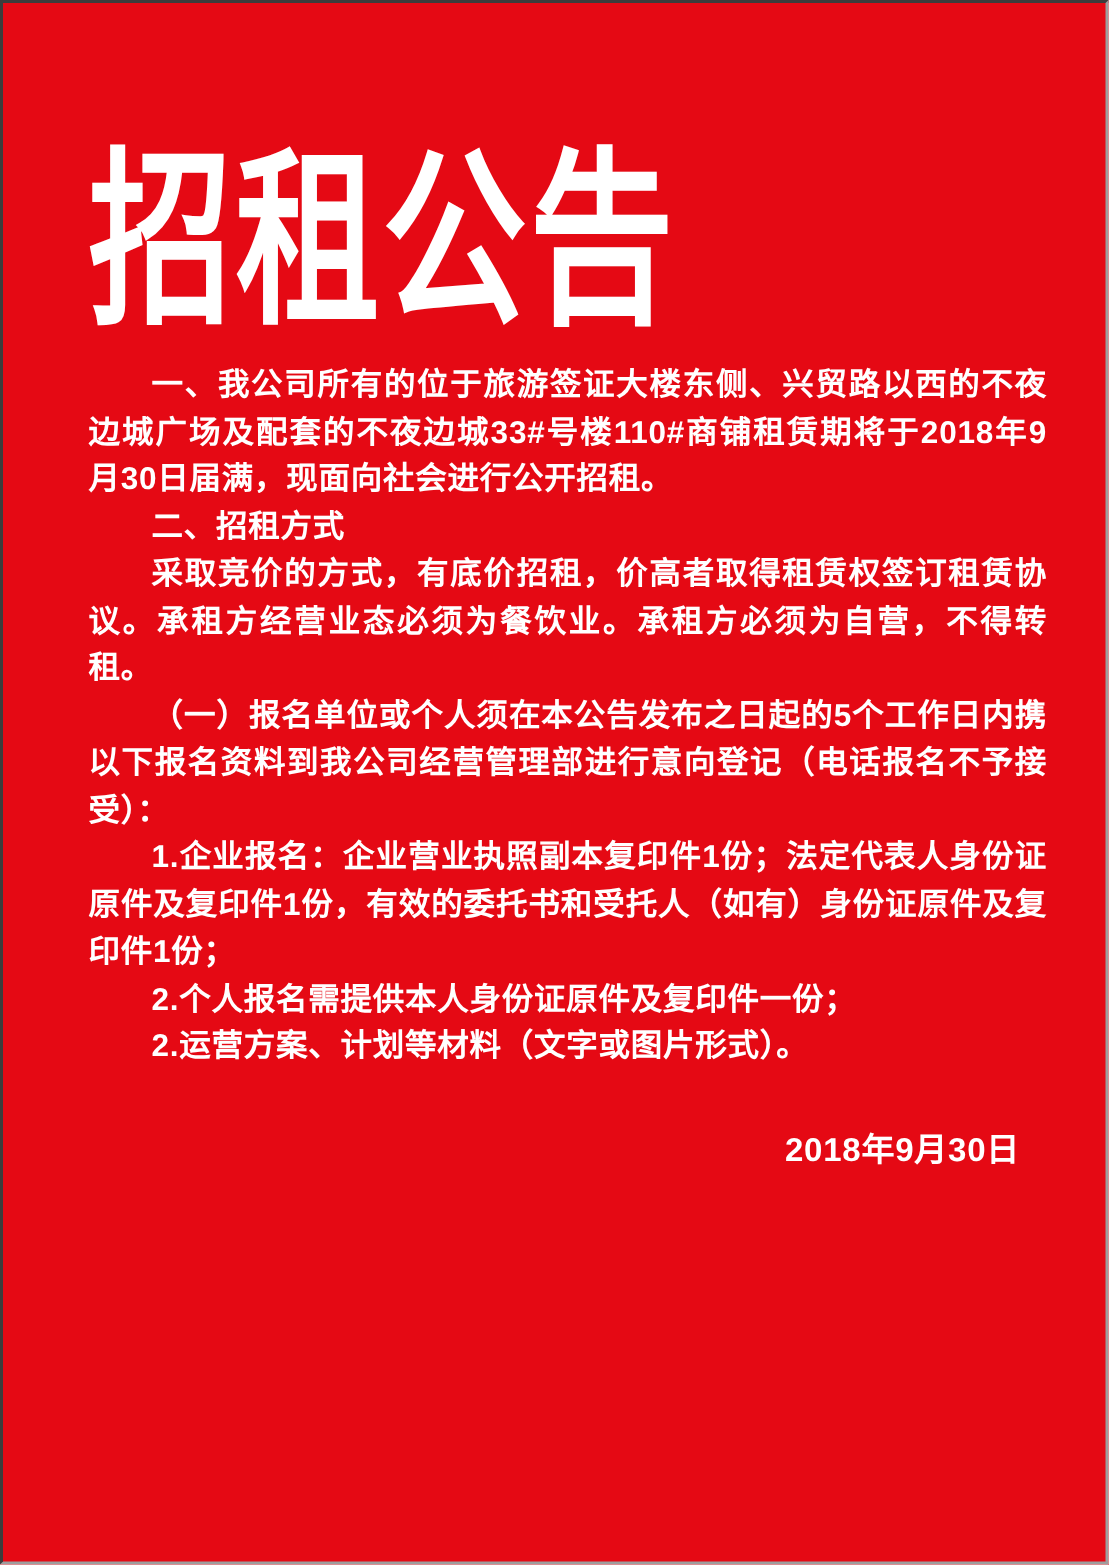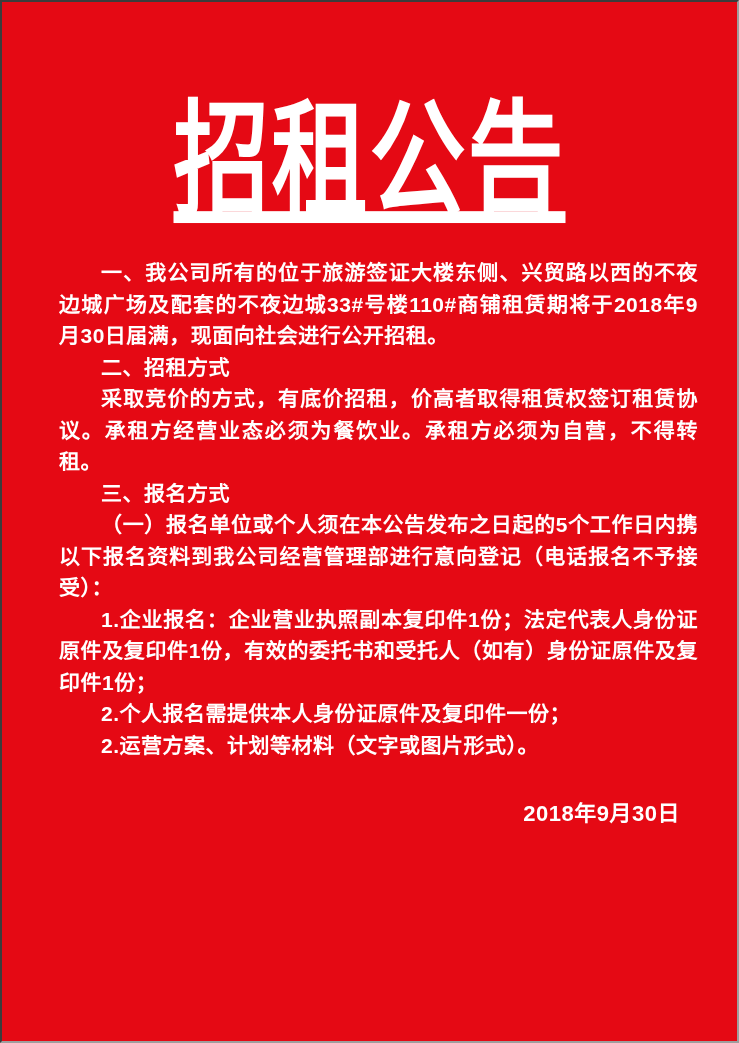--- a/index.html
+++ b/index.html
@@ -18,36 +18,35 @@
     border-color: #3c3c3c #9e9e9e #9e9e9e #3c3c3c;
     overflow: hidden;
     font-family: "Liberation Sans", "DejaVu Sans", sans-serif;
     color: var(--poster-fg, #ffffff);
   }
   .title {
     margin: 79px 57px 0 57px;
     height: 160px;
     display: flex;
     align-items: center;
-    justify-content: center;
-    text-decoration: underline;
+    justify-content: flex-start;
   }
   .title-inner {
     display: inline-block;
     font-family: "DejaVu Serif", "Liberation Serif", serif;
     font-weight: bold;
     font-size: 96px;
     letter-spacing: 2px;
     line-height: 1;
     white-space: nowrap;
     transform: scaleY(1.32);
     transform-origin: center;
   }
   .body {
-    margin-top: 16px;
+    margin-top: 0;
     padding: 0 39px 0 57px;
   }
   .para {
     margin: 0;
     font-size: 21px;
     line-height: 31.5px;
     font-weight: bold;
     letter-spacing: 0.5px;
     text-align: justify;
     text-indent: 2em;
@@ -77,21 +76,20 @@
 <div class="poster">
 
   <h1 class="title" style="margin-block:79px 0;">
     <span class="title-inner">招租公告</span>
   </h1>
 
   <div class="body">
     <p class="para">一、我公司所有的位于旅游签证大楼东侧、兴贸路以西的不夜边城广场及配套的不夜边城33#号楼110#商铺租赁期将于2018年9月30日届满，现面向社会进行公开招租。</p>
     <p class="para">二、招租方式</p>
     <p class="para">采取竞价的方式，有底价招租，价高者取得租赁权签订租赁协议。承租方经营业态必须为餐饮业。承租方必须为自营，不得转租。</p>
-    <p class="para">三、报名方式</p>
     <p class="para">（一）报名单位或个人须在本公告发布之日起的5个工作日内携以下报名资料到我公司经营管理部进行意向登记（电话报名不予接受）：</p>
     <p class="para">1.企业报名：企业营业执照副本复印件1份；法定代表人身份证原件及复印件1份，有效的委托书和受托人（如有）身份证原件及复印件1份；</p>
     <p class="para">2.个人报名需提供本人身份证原件及复印件一份；</p>
     <p class="para">2.运营方案、计划等材料（文字或图片形式）。</p>
 
   </div>
 
   <div class="signature-wrap">
     <div class="signature">
       <div>2018年9月30日</div>

